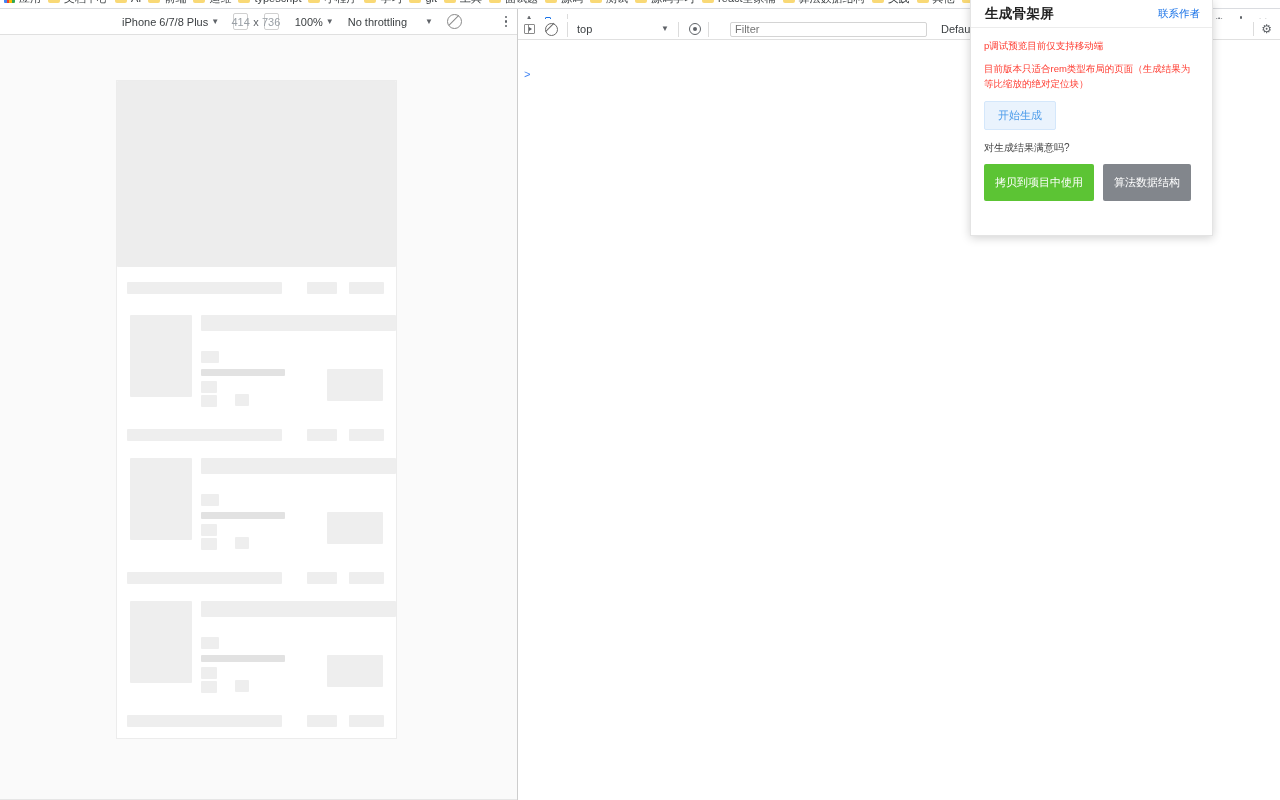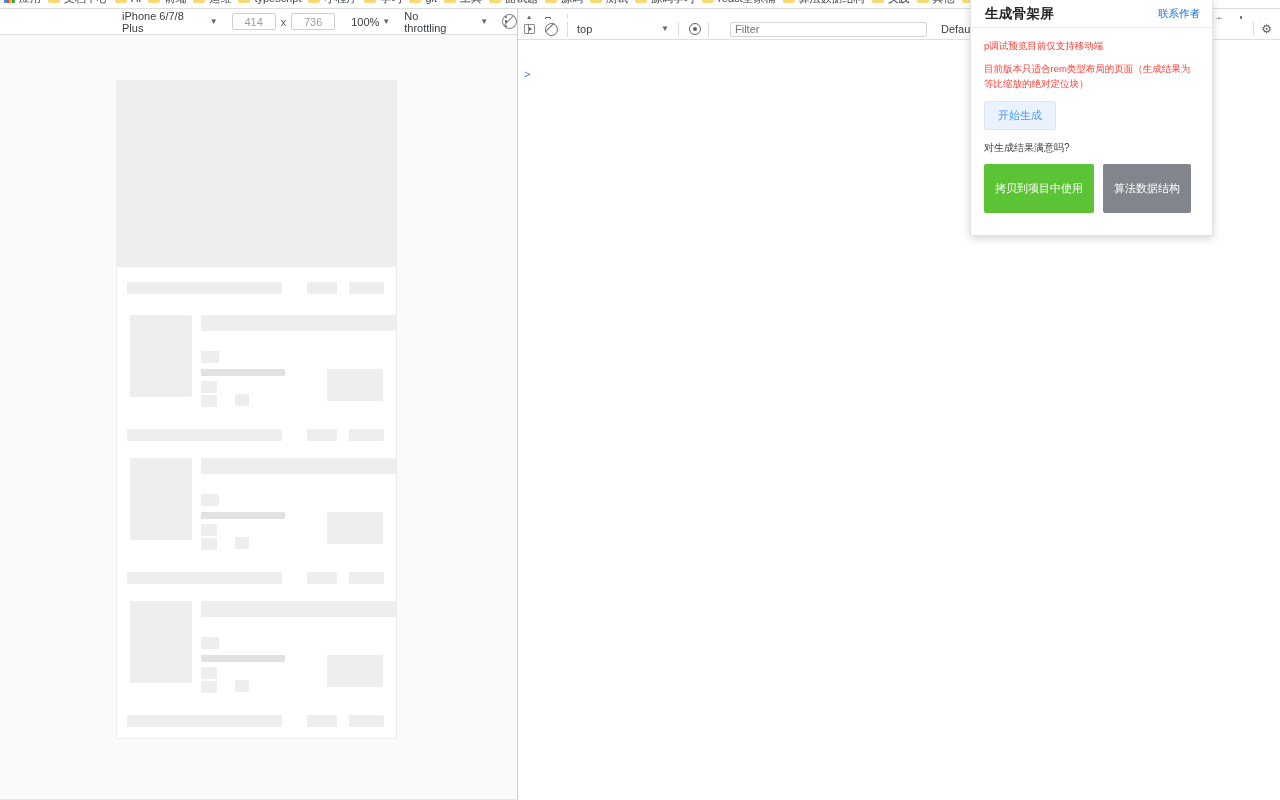--- a/index.html
+++ b/index.html
@@ -102,21 +102,21 @@
   .dt-device-select {
     margin-left: 122px;
     display: flex;
     align-items: center;
     gap: 3px;
     color: #3c4043;
     cursor: pointer;
   }
   .caret { font-size: 8px; color: #5f6368; line-height: 1; }
   .dt-dim-box {
-    width: 44px; height: 17px;
+    width: 15px; height: 17px;
     border: 1px solid #d0d0d0;
     border-radius: 2px;
     background: #fff;
     color: #9aa0a6;
     display: flex; align-items: center; justify-content: center;
     font-size: 11px;
     box-sizing: border-box;
   }
   .dt-x { color: #5f6368; font-size: 11px; margin: 0 5px; }
   .dt-group { display: flex; align-items: center; }
@@ -454,21 +454,21 @@
   .ext-question {
     font-size: 10px;
     color: #444;
     margin: 11px 0 9px 0;
   }
   .ext-actions { display: flex; gap: 9px; }
   .btn-green {
     background: #5cc434;
     color: #ffffff;
     font-size: 11px;
-    padding: 19px 11px;
+    padding: 13px 11px;
     border: none;
     border-radius: 2px;
     cursor: pointer;
     line-height: 1;
     font-family: "Liberation Sans", sans-serif;
   }
   .btn-grey {
     background: #82868c;
     color: #ffffff;
     font-size: 11px;

